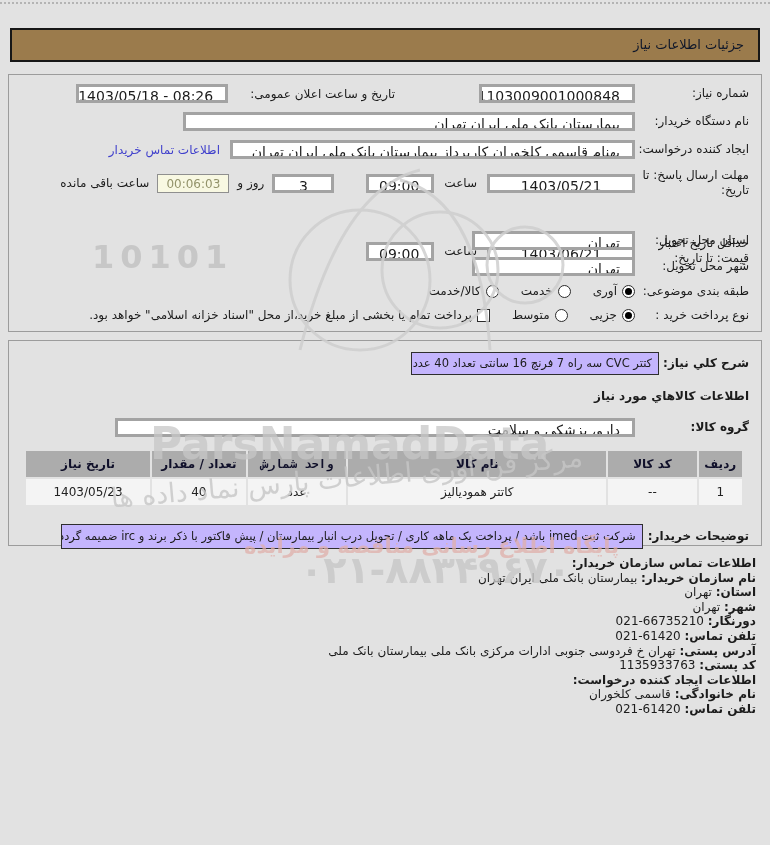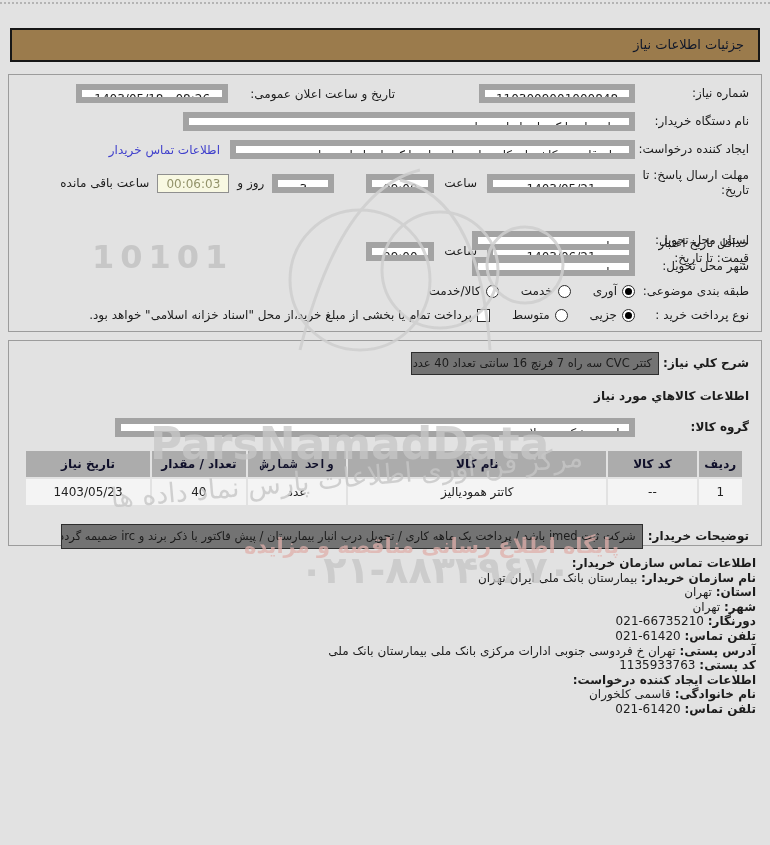--- a/index.html
+++ b/index.html
@@ -7,33 +7,33 @@
         font-family:"DejaVu Sans",sans-serif;font-size:12px;color:#1c1c1c;direction:rtl;}
   .top-dotted{position:absolute;top:2px;left:0;width:770px;height:0;border-top:2px dotted #b4b4b4;}
   .title-bar{position:absolute;top:28px;right:10px;width:750px;height:34px;box-sizing:border-box;
         background:#9b7b4c;border:2px solid #171717;color:#0f172a;font-size:13px;
         line-height:29px;padding-right:14px;text-align:right;}
   .panel{position:absolute;right:8px;width:754px;box-sizing:border-box;border:1px solid #9c9c9c;}
   #box1{top:74px;height:258px;}
   #box2{top:340px;height:206px;}
   .row{position:absolute;right:0;width:100%;display:flex;align-items:center;}
   .lblcol{flex:none;width:126px;box-sizing:border-box;padding-right:12px;text-align:right;line-height:1.25;}
-  .field{background:#fff;border:6px solid #a3a3a3;height:19px;line-height:19px;box-sizing:border-box;
-         padding:0 4px;font-size:12px;overflow:hidden;white-space:nowrap;}
+  .field{background:#fff;border:3px solid #a3a3a3;height:19px;line-height:19px;box-sizing:border-box;
+         padding:0 12px;font-size:14px;overflow:hidden;white-space:nowrap;}
   .center{text-align:center}.rightal{text-align:right}
   .link{color:#4040cc;margin-right:10px;cursor:pointer;}
   .countdown{background:#f8f8e2;border:1px solid #8f8f8f;color:#93936b;height:19px;line-height:19px;
          box-sizing:border-box;text-align:center;font-size:12px;}
   .radio{flex:none;width:13px;height:13px;border:1px solid #2b2b2b;border-radius:50%;background:#fff;
          display:inline-block;box-sizing:border-box;}
   .radio.sel::after{content:'';display:block;width:7px;height:7px;margin:2px;border-radius:50%;background:#000;}
   .checkbox{flex:none;width:13px;height:13px;border:1px solid #2b2b2b;background:#fff;display:inline-block;box-sizing:border-box;}
   .opt{display:flex;align-items:center;gap:5px;margin-left:22px;}
   .boldlbl{font-weight:bold;}
-  .valuebox{background:#737373;border:1px solid #2e2e2e;height:23px;line-height:21px;box-sizing:border-box;
+  .valuebox{background:#c4b5fd;border:1px solid #2e2e2e;height:23px;line-height:21px;box-sizing:border-box;
          padding:0 6px;font-size:11.5px;text-align:center;overflow:hidden;white-space:nowrap;}
   .section-head{position:absolute;right:0;width:100%;box-sizing:border-box;padding-right:12px;
          font-weight:bold;text-align:right;}
   table.items{position:absolute;top:108px;right:17px;width:720px;border-collapse:separate;border-spacing:2px;}
   table.items th{background:#acacac;font-weight:bold;font-size:12px;height:24px;text-align:center;color:#10102a;}
   table.items td{background:#f4f4f4;font-size:12px;height:24px;text-align:center;color:#222;}
   .contact-block{position:absolute;top:556px;right:14px;width:742px;text-align:right;line-height:14.6px;font-size:12px;}
   .contact-block .b{font-weight:bold;}
   
   .wm{position:absolute;pointer-events:none;z-index:3;}

